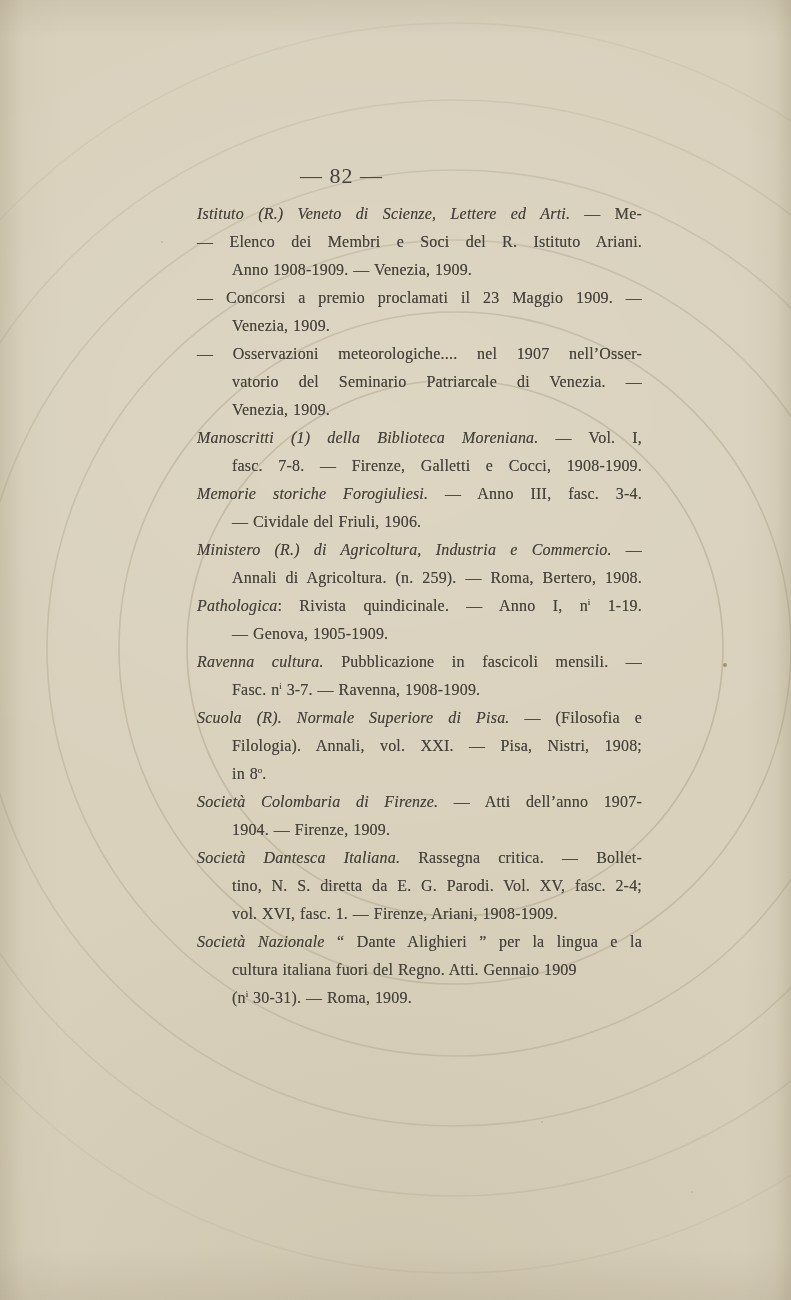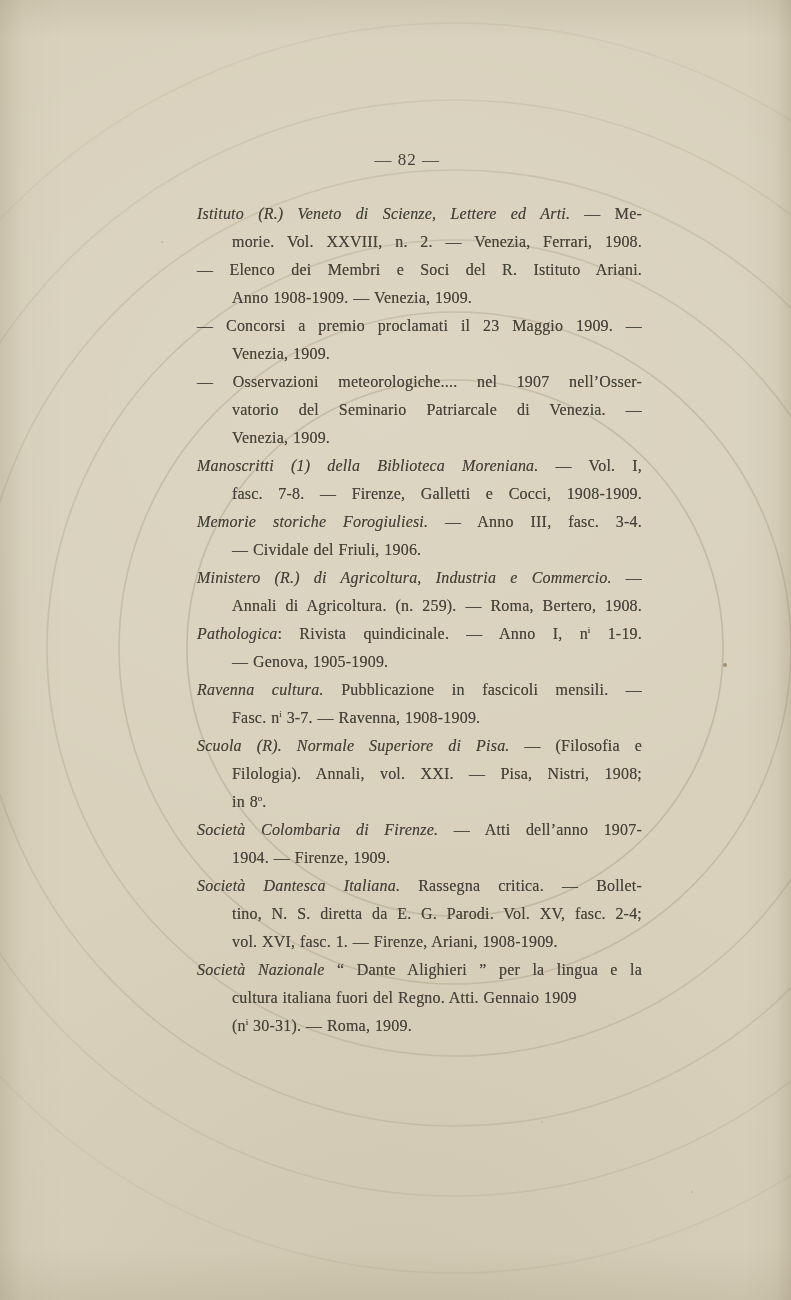--- a/index.html
+++ b/index.html
@@ -43,24 +43,24 @@
       -33px   527px 0 -1px rgba(120,100,60,0.18),
       -293px -573px 0 -2px rgba(120,100,60,0.22),
        37px  -193px 0 -2px rgba(120,100,60,0.25),
       -503px -123px 0 -2px rgba(120,100,60,0.20),
       -163px -163px 0 -2px rgba(120,100,60,0.18);
     z-index: 1;
   }
   .pageno {
     position: absolute;
     left: 300px;
-    top: 148px;
+    top: 164px;
     width: 140px;
-    text-align: right;
-    font-size: 17px;
+    text-align: left;
+    font-size: 22px;
     line-height: 24px;
     letter-spacing: 1px;
     color: var(--ink, #45413a);
     z-index: 2;
   }
   .textblock {
     position: absolute;
     left: 197px;
     top: 200px;
     width: 445px;
@@ -107,21 +107,20 @@
       <circle cx="455" cy="648" r="625" opacity="0.10"></circle>
     </g>
   </svg>
 
   <div class="speck"></div>
 
   <div class="pageno">— 82 —</div>
 
   <main class="textblock">
       <div class="line entry just"><span class="it">Istituto (R.) Veneto di Scienze, Lettere ed Arti.</span><span> — Me-</span></div>
-      <div class="line cont just"><span>morie. Vol. XXVIII, n. 2. — Venezia, Ferrari, 1908.</span></div>
       <div class="line entry just"><span>— Elenco dei Membri e Soci del R. Istituto Ariani.</span></div>
       <div class="line cont"><span>Anno 1908-1909. — Venezia, 1909.</span></div>
       <div class="line entry just"><span>— Concorsi a premio proclamati il 23 Maggio 1909. —</span></div>
       <div class="line cont"><span>Venezia, 1909.</span></div>
       <div class="line entry just"><span>— Osservazioni meteorologiche.... nel 1907 nell’Osser-</span></div>
       <div class="line cont just"><span>vatorio del Seminario Patriarcale di Venezia. —</span></div>
       <div class="line cont"><span>Venezia, 1909.</span></div>
       <div class="line entry just"><span class="it">Manoscritti (1) della Biblioteca Moreniana.</span><span> — Vol. I,</span></div>
       <div class="line cont just"><span>fasc. 7-8. — Firenze, Galletti e Cocci, 1908-1909.</span></div>
       <div class="line entry just"><span class="it">Memorie storiche Forogiuliesi.</span><span> — Anno III, fasc. 3-4.</span></div>

